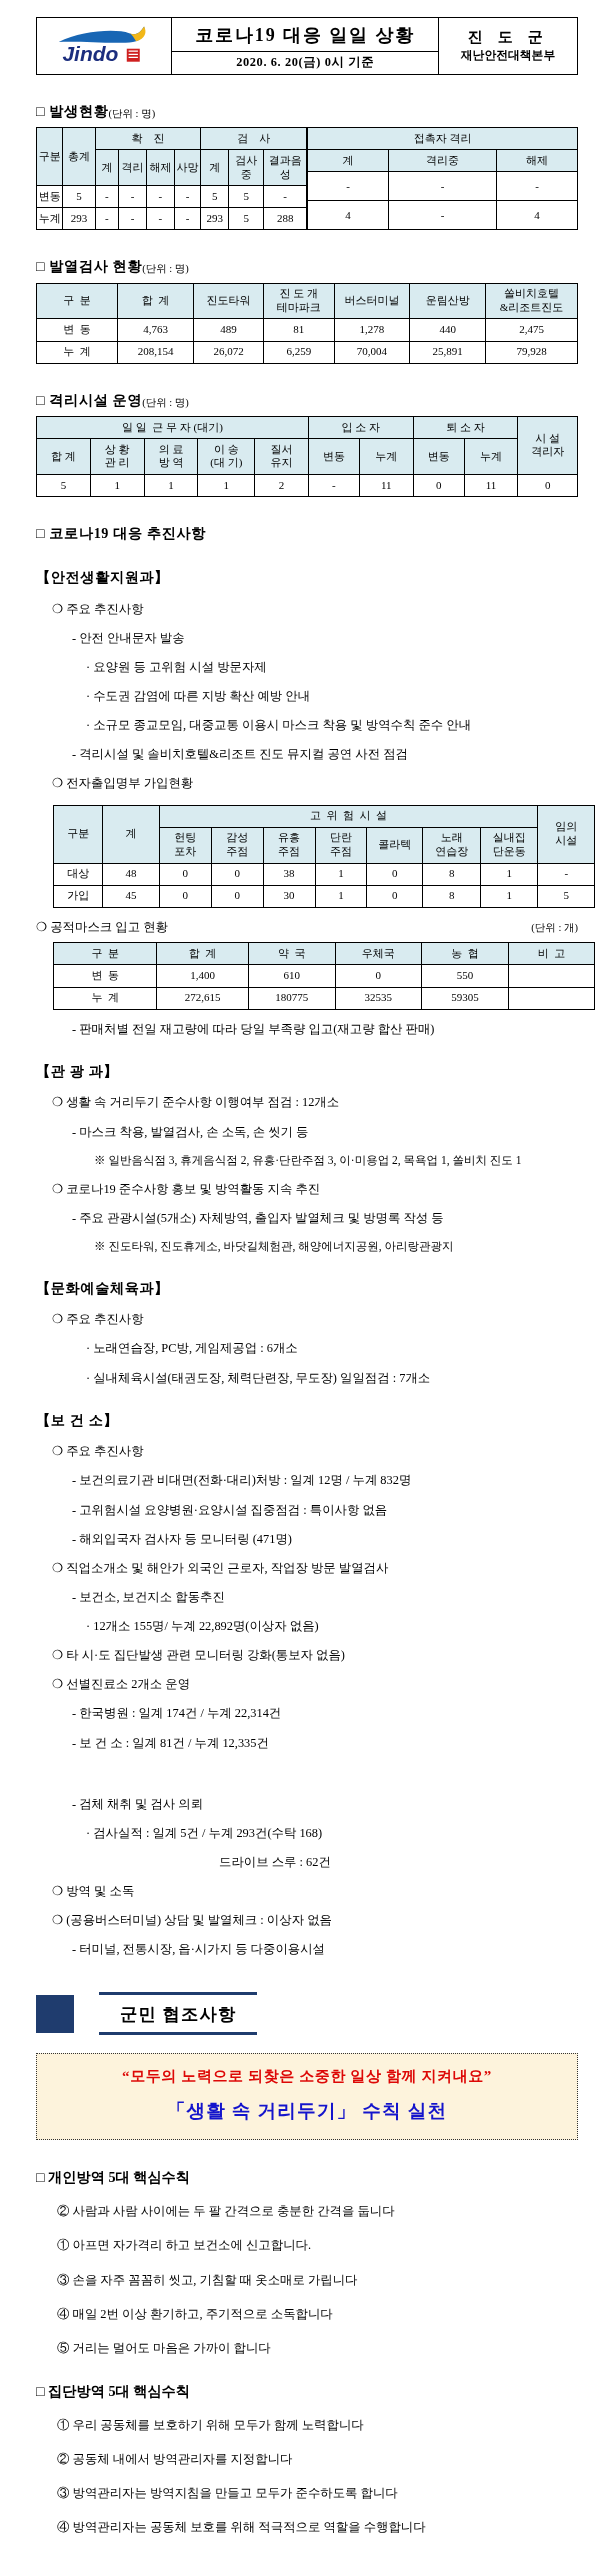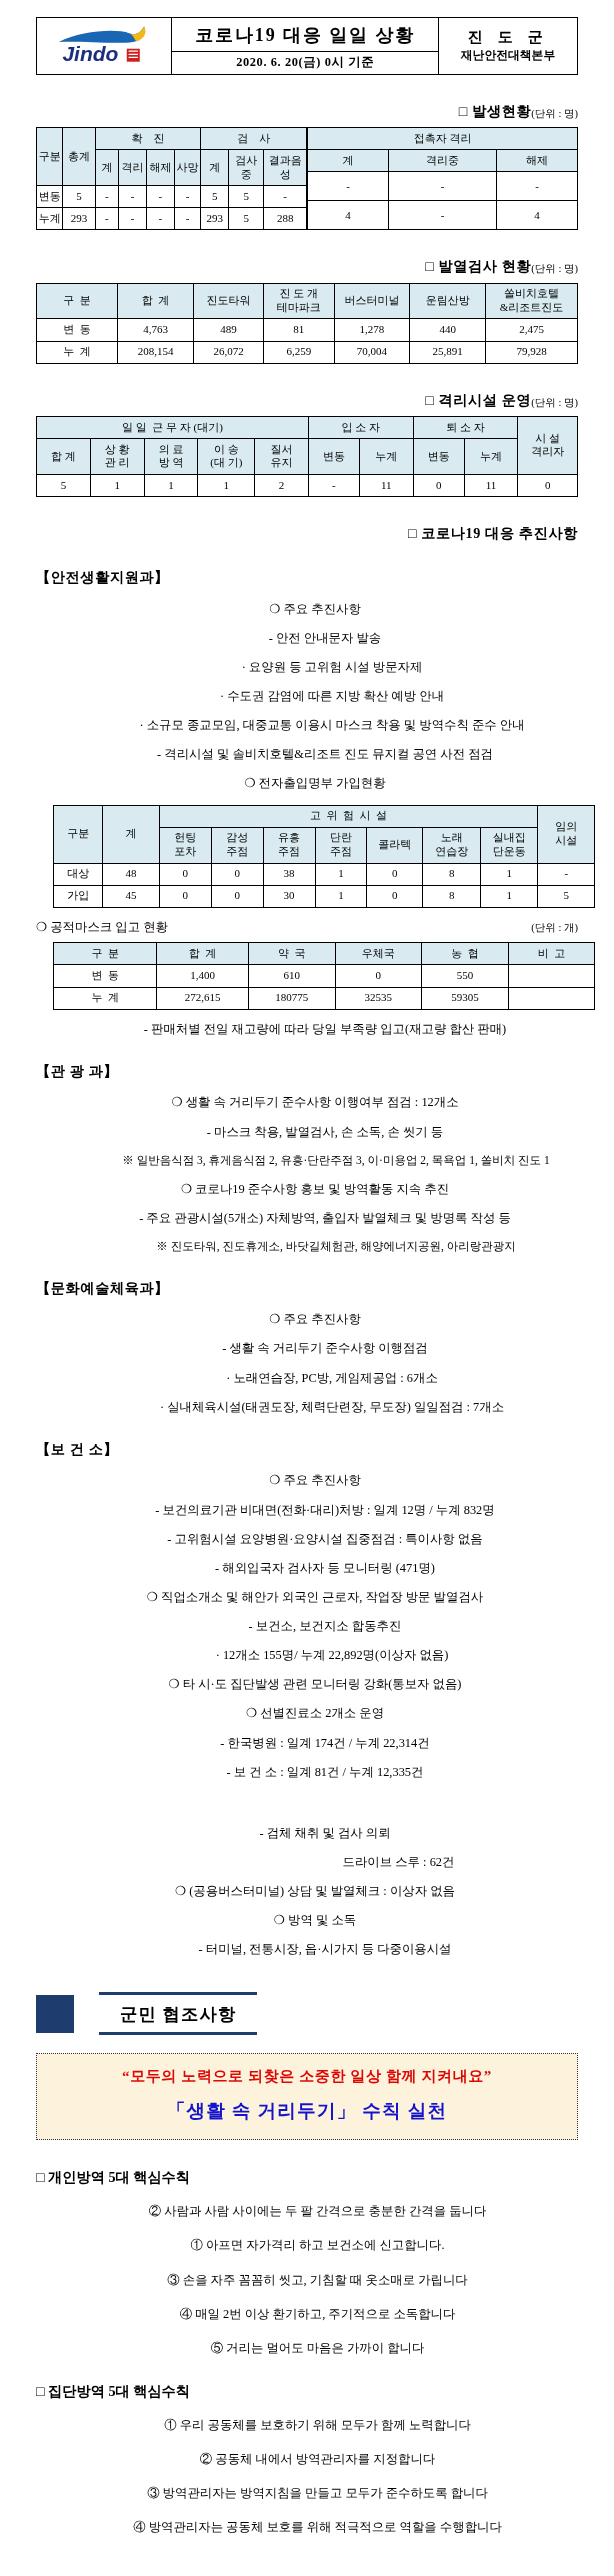--- a/index.html
+++ b/index.html
@@ -12,37 +12,37 @@
   .hdr-logo-cell{width:127px;padding:2.5px 3.7px;}
   .hdr-title-cell{padding:5px 2.5px 3.7px;}
   .hdr-title{font-size:18px;font-weight:bold;letter-spacing:1.9px;}
   .hdr-date-cell{padding:2.5px;}
   .hdr-date{font-size:12.4px;font-weight:bold;letter-spacing:0.6px;}
   .hdr-org-cell{width:133px;padding:2.5px;}
   .org1{font-size:15px;font-weight:bold;letter-spacing:5.6px;}
   .org2{font-size:11.8px;font-weight:bold;margin-top:1px;}
 
   
-  .sec-head{display:flex;justify-content:flex-end;align-items:flex-end;margin:27px 0 6.2px;}
+  .sec-head{display:flex;justify-content:flex-start;align-items:flex-end;margin:27px 0 6.2px;}
   .sec-title{font-size:14.2px;font-weight:bold;letter-spacing:0.6px;}
   .unit{font-size:10.5px;}
 
   
   table.t{border-collapse:collapse;width:100%;table-layout:fixed;}
   table.t th,table.t td{border:1.1px solid #000;text-align:center;vertical-align:middle;
     font-weight:normal;font-size:11px;padding:3.7px 1.2px;white-space:pre-wrap;line-height:1.25;}
   table.t thead th{background:#d9ebf0;}
   td.b{font-weight:bold;}
   .tbl-row{display:flex;justify-content:space-between;align-items:stretch;}
   .tbl-main{width:72%;}
   .tbl-side{width:24%;}
 
   
   .lines{margin-top:3.7px;}
-  .line{font-size:12.4px;line-height:1.3;margin:0 0 13px 0;text-align:center;}
+  .line{font-size:12.4px;line-height:1.3;margin:0 0 13px 0;}
   .lvl1{margin-left:16px;}
   .lvl2{margin-left:36px;}
   .lvl3{margin-left:50px;}
   .lvl4{margin-left:58px;font-size:11.5px;}
   .lvl5{margin-left:183px;}
   .lvlgap{height:32px;margin:0;}
   .lvlr{margin-left:21px;margin-bottom:18px;}
   .dept{font-size:14.2px;font-weight:bold;margin:25px 0 13.6px 0;letter-spacing:0.6px;}
   .sub-title-row{display:flex;justify-content:space-between;align-items:flex-end;margin:6.2px 0 7.4px;}
   .tbl-indent{margin:2.5px 0 11px 17.3px;width:calc(100% - 17.3px);}
@@ -421,43 +421,43 @@
       <div class="line lvl2">- 마스크 착용, 발열검사, 손 소독, 손 씻기 등</div>
       <div class="line lvl4">※ 일반음식점 3, 휴게음식점 2, 유흥·단란주점 3, 이·미용업 2, 목욕업 1, 쏠비치 진도 1</div>
       <div class="line lvl1">❍ 코로나19 준수사항 홍보 및 방역활동 지속 추진</div>
       <div class="line lvl2">- 주요 관광시설(5개소) 자체방역, 출입자 발열체크 및 방명록 작성 등</div>
       <div class="line lvl4">※  진도타워, 진도휴게소, 바닷길체험관, 해양에너지공원, 아리랑관광지</div>
     </div>
 
   <div class="dept">【문화예술체육과】</div>
   <div class="lines">
       <div class="line lvl1">❍ 주요 추진사항</div>
-      <div class="line lvl2">- 생활 속 거리두기 준수사항 이행점검</div>
       <div class="line lvl3">· 노래연습장, PC방, 게임제공업 : 6개소</div>
       <div class="line lvl3">· 실내체육시설(태권도장, 체력단련장, 무도장) 일일점검 : 7개소</div>
     </div>
 
   <div class="dept">【보 건 소】</div>
   <div class="lines">
       <div class="line lvl1">❍ 주요 추진사항</div>
       <div class="line lvl2">- 보건의료기관 비대면(전화·대리)처방 : 일계 12명 / 누계 832명</div>
       <div class="line lvl2">- 고위험시설 요양병원·요양시설 집중점검 : 특이사항 없음</div>
       <div class="line lvl2">- 해외입국자 검사자 등 모니터링 (471명)</div>
       <div class="line lvl1">❍ 직업소개소 및 해안가 외국인 근로자, 작업장 방문 발열검사</div>
       <div class="line lvl2">- 보건소, 보건지소 합동추진</div>
       <div class="line lvl3">· 12개소 155명/ 누계 22,892명(이상자 없음)</div>
       <div class="line lvl1">❍ 타 시·도 집단발생 관련 모니터링 강화(통보자 없음)</div>
       <div class="line lvl1">❍ 선별진료소 2개소 운영</div>
       <div class="line lvl2">- 한국병원 : 일계 174건 / 누계 22,314건</div>
       <div class="line lvl2">- 보 건 소 : 일계  81건 / 누계 12,335건</div>
       <div class="line lvlgap"></div>
       <div class="line lvl2">- 검체 채취 및 검사 의뢰</div>
+      <div class="line lvl3">· 검사실적 : 일계 5건 / 누계 293건(수탁 168)</div>
       <div class="line lvl5">드라이브 스루 : 62건</div>
+      <div class="line lvl1">❍ 방역 및 소독</div>
       <div class="line lvl1">❍ (공용버스터미널) 상담 및 발열체크 : 이상자 없음</div>
-      <div class="line lvl1">❍ 방역 및 소독</div>
       <div class="line lvl2">- 터미널, 전통시장, 읍·시가지 등 다중이용시설</div>
     </div>
 
   <div class="coop">
     <div class="coop-sq"></div>
     <div class="coop-title-wrap">
       <div class="coop-title">군민 협조사항</div>
     </div>
   </div>
 

